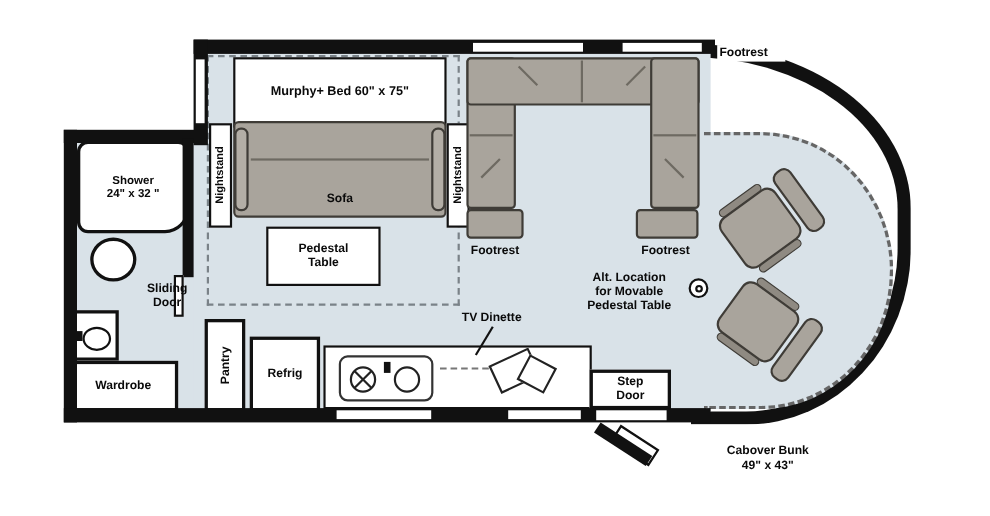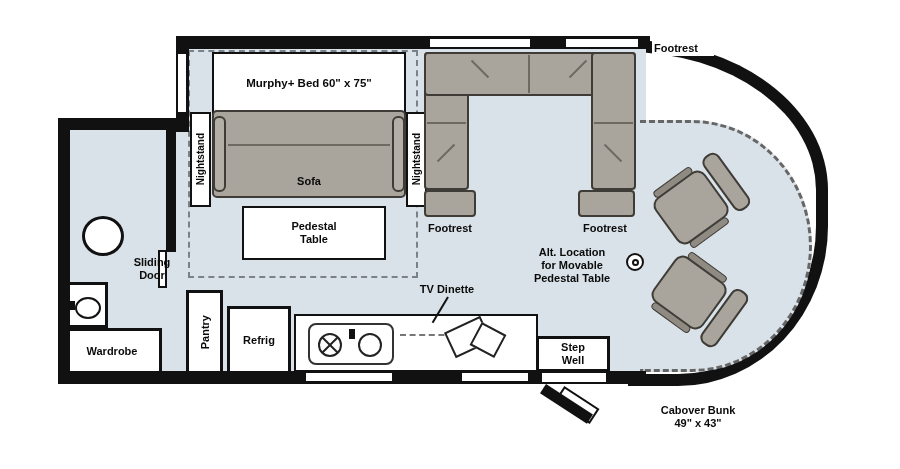--- a/index.html
+++ b/index.html
@@ -69,25 +69,29 @@
     <div class="arm" style="right:-1px"></div>
     <div style="position:absolute;left:14px;right:14px;top:38%;height:2px;background:#6e6a62"></div>
     <div class="lbl" style="position:absolute;left:0;right:0;bottom:8px">Sofa</div>
   </div>
   <div class="abs box vwrap" style="left:190px;top:112px;width:21px;height:95px;border-width:2px">
     <span class="vtext">Nightstand</span>
   </div>
   <div class="abs box vwrap" style="left:406px;top:112px;width:21px;height:95px;border-width:2px">
     <span class="vtext">Nightstand</span>
   </div>
-  <div class="abs box" style="left:242px;top:206px;width:144px;height:54px">
+  <div class="abs box" style="left:242px;top:206px;width:104px;height:54px">
     <span class="lbl">Pedestal
 Table</span>
   </div>
 
+  <div class="abs box" style="left:70px;top:128px;width:102px;height:84px;border-width:3px;border-radius:10px 10px 22px 10px">
+    <span class="lbl" style="font-size:10.5px">Shower
+24" x 32 "</span>
+  </div>
   <div class="abs" style="left:82px;top:216px;width:42px;height:40px;border:3px solid #111;border-radius:50%;background:#fff;z-index:4"></div>
   <div class="abs box" style="left:62px;top:282px;width:46px;height:46px;border-width:3px">
     <div class="abs" style="left:10px;top:12px;width:26px;height:22px;border:2.5px solid #111;border-radius:50%;background:#fff"></div>
     <div class="abs" style="left:2px;top:16px;width:8px;height:9px;background:#111"></div>
   </div>
   <div class="abs box" style="left:158px;top:250px;width:9px;height:38px;border-width:2px;z-index:6"></div>
   <div class="abs box" style="left:62px;top:328px;width:100px;height:46px;border-width:3px">
     <span class="lbl">Wardrobe</span>
   </div>
   <div class="abs lbl" style="left:116px;top:256px;width:72px">Sliding
@@ -110,21 +114,21 @@
 
   <div class="abs lbl" style="left:404px;top:283px;width:86px">TV Dinette</div>
   <div class="abs" style="left:447px;top:297px;width:2px;height:30px;background:#111;transform:rotate(31deg);transform-origin:top center;z-index:8"></div>
   <div class="abs" style="left:446px;top:314px;width:62px;height:54px;z-index:8">
     <div class="tv-panel" style="left:2px;top:9px;width:40px;height:28px;transform:rotate(-25deg)"></div>
     <div class="tv-panel" style="left:28px;top:13px;width:28px;height:26px;transform:rotate(28deg)"></div>
   </div>
 
   <div class="abs box" style="left:536px;top:336px;width:74px;height:36px;border-width:3px">
     <span class="lbl">Step
-Well</span>
+Door</span>
   </div>
   <div class="abs" style="left:556px;top:396px;width:42px;height:18px;border:2.5px solid #111;background:#fff;transform:rotate(33deg);z-index:7"></div>
   <div class="abs" style="left:546px;top:384px;width:56px;height:11px;background:#111;transform:rotate(33deg);transform-origin:left top;z-index:8"></div>
 
   <div class="abs gray" style="left:424px;top:52px;width:45px;height:138px;border-radius:4px"></div>
   <div class="abs gray" style="left:424px;top:52px;width:212px;height:44px;border-radius:4px"></div>
   <div class="abs gray" style="left:591px;top:52px;width:45px;height:138px;border-radius:4px"></div>
   <div class="abs seam" style="left:528px;top:55px;width:2px;height:38px"></div>
   <div class="abs seam" style="left:427px;top:122px;width:39px;height:2px"></div>
   <div class="abs seam" style="left:594px;top:122px;width:39px;height:2px"></div>

